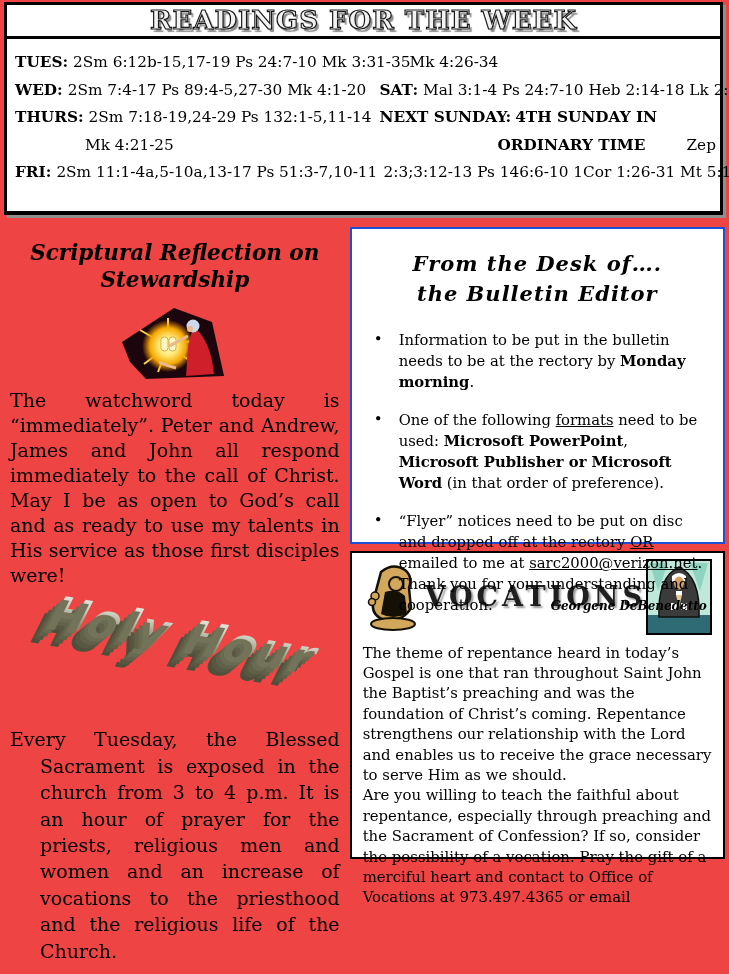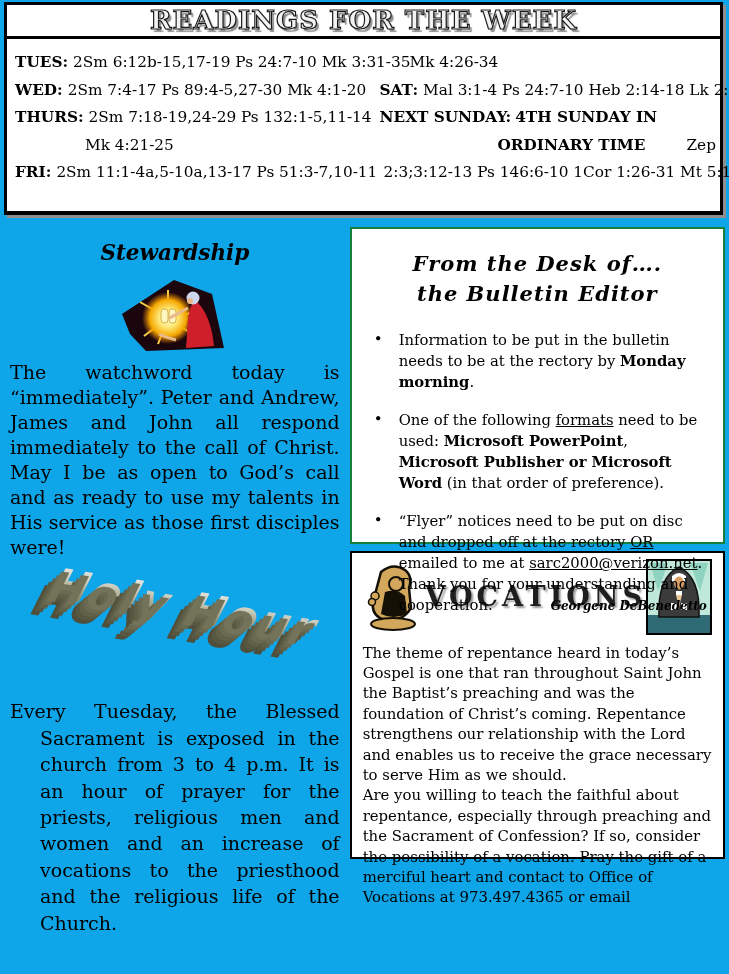--- a/index.html
+++ b/index.html
@@ -1,17 +1,17 @@
 <!DOCTYPE html>
 <html><head>
 <meta charset="utf-8">
 <style>
   html,body{margin:0;padding:0;background:#fff;}
   .page{
-    position:relative;width:729px;height:974px;background:#0ea5e9;overflow:hidden;
+    position:relative;width:729px;height:974px;background:#ef4444;overflow:hidden;
     font-family:"DejaVu Serif", serif;color:#000;
   }
   
   .readings-box{
     margin:2px 6px 0 4px;border:3px solid #000;border-bottom-width:4px;
     box-shadow:3px 3px 0 #8f8f8f;background:#fff;
   }
   .readings-title{
     text-align:center;font-weight:bold;font-size:26px;letter-spacing:1px;
     padding:0 0 1px;border-bottom:3px solid #000;
@@ -51,21 +51,21 @@
     -webkit-background-clip:text;background-clip:text;color:transparent;
     text-shadow:-3px 4px 0 #73735a,-6px 8px 0 #6a6a52,-9px 12px 0 #61614a,
                 -12px 16px 0 #585842,-15px 20px 0 #4f4f3b;
   }
   .hang{
     font-size:19px;line-height:1.39;text-align:justify;
     padding-left:30px;text-indent:-30px;margin:13px 0 0;
   }
   
   .editor-box{
-    border:2px solid #15803d;box-sizing:border-box;height:317px;
+    border:2px solid #1d4ed8;box-sizing:border-box;height:317px;
     padding:4px 13px 12px;background:#fff;
   }
   .editor-header{
     text-align:center;font-style:italic;font-weight:bold;font-size:21px;line-height:1.45;
     margin:16px 0 20px;letter-spacing:1px;
   }
   .editor-intro{font-size:14.8px;line-height:1.42;text-align:justify;margin:0;}
   .editor-intro .site{font-style:italic;text-decoration:underline;}
   .u{text-decoration:underline;}
   .bullets{list-style:none;margin:14px 0 0;padding:0;}
@@ -112,20 +112,21 @@
         <div class="rline ord-line"><b>ORDINARY TIME</b><span class="zep">Zep</span></div>
         <div class="rline lastline"><span>2:3;3:12-13 Ps 146:6-10 1Cor 1:26-31 Mt 5:1-12a</span></div>
       </div>
     </div>
   </div>
 
   <div class="main">
 
     <div class="left-col">
       <div class="refl-heading">
+        <div>Scriptural Reflection on</div>
         <div>Stewardship</div>
       </div>
 
       <svg class="moses-art" width="122" height="74" viewBox="0 0 122 74">
         <defs>
           <radialGradient id="burst" cx="50%" cy="50%" r="50%">
             <stop offset="0%" stop-color="#fffbe2"></stop>
             <stop offset="35%" stop-color="#ffe97a"></stop>
             <stop offset="70%" stop-color="#f5a800"></stop>
             <stop offset="100%" stop-color="#f58c00" stop-opacity="0"></stop>

